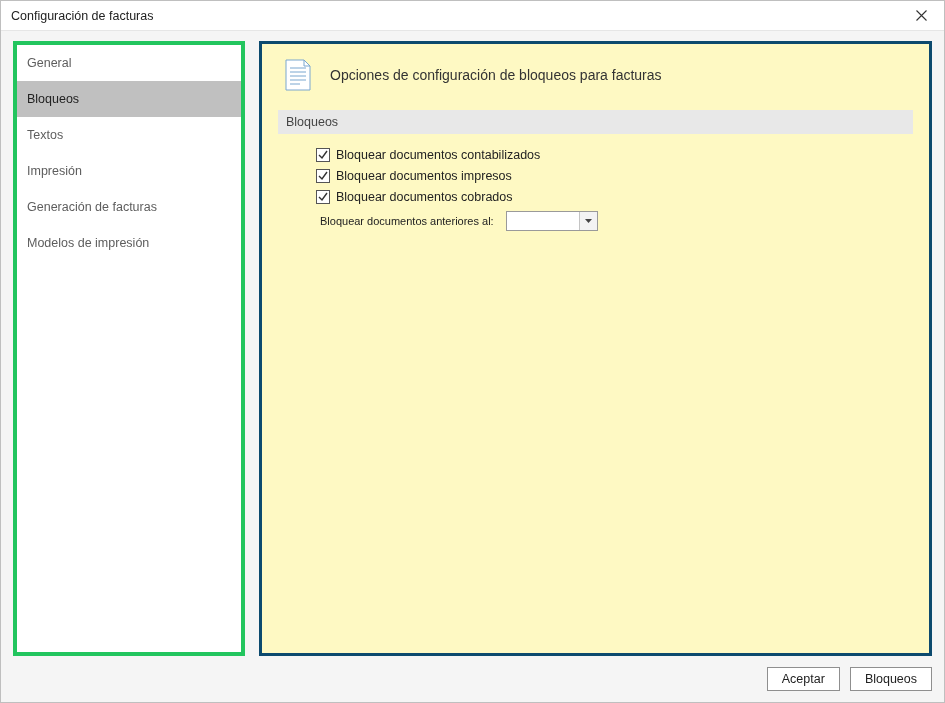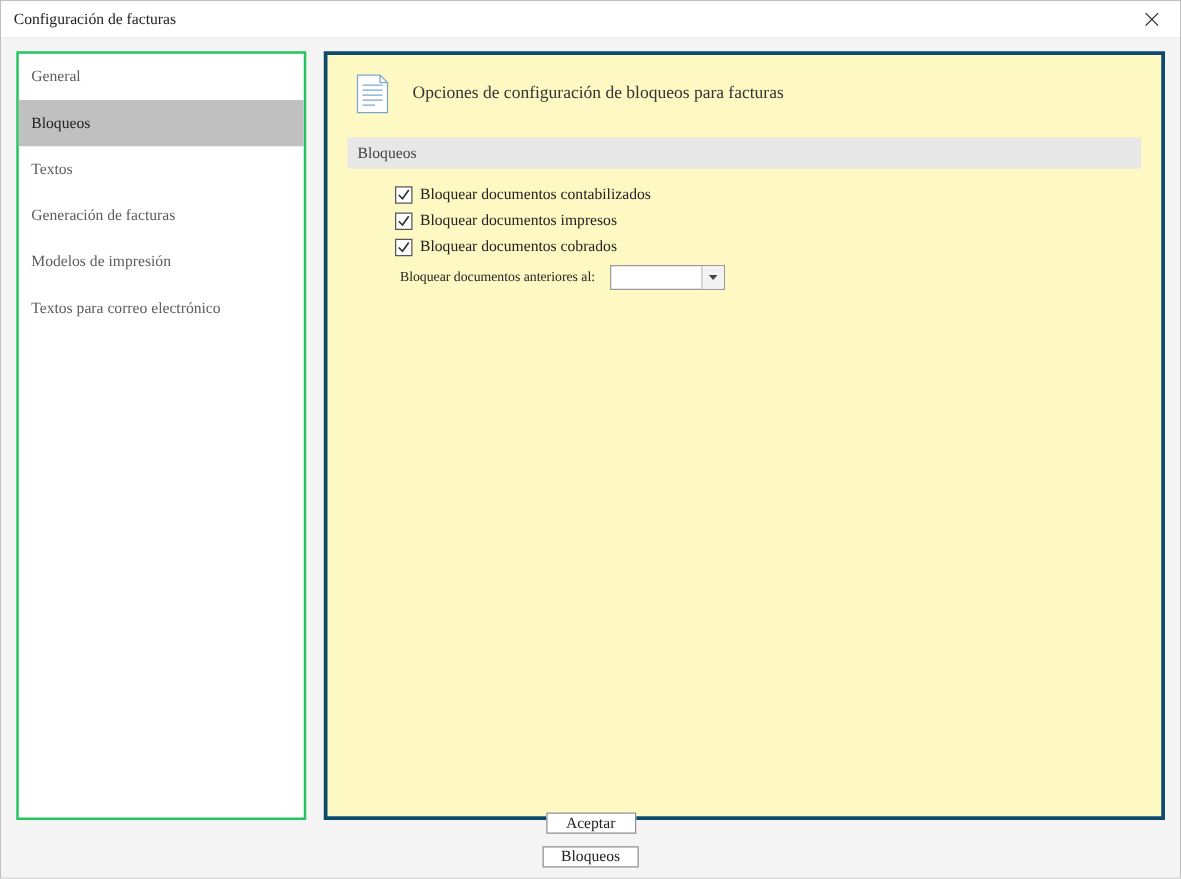--- a/index.html
+++ b/index.html
@@ -10,21 +10,20 @@
     font-size: 13px;
     color: #333;
     background: #ffffff;
     overflow: hidden;
   }
   .window {
     width: 945px; height: 703px;
     display: flex; flex-direction: column;
     border: 1px solid #bfbfbf;
     background: #ffffff;
-    font-family: Liberation Serif, serif;
   }
   .titlebar {
     height: 30px;
     display: flex; align-items: center;
     padding: 0 0 0 10px;
     background: #ffffff;
     border-bottom: 1px solid #e6e6e6;
   }
   .titlebar-title {
     flex: 1;
@@ -45,21 +44,21 @@
     display: flex; flex-direction: column;
   }
   .panels {
     flex: 1;
     display: flex;
     gap: 14px;
   }
   .sidebar {
     width: 232px;
     background: #ffffff;
-    border: 2px solid #22c55e;
+    border: 4px solid #22c55e;
     padding: 0;
   }
   .sidebar-item {
     padding: 11px 10px;
     font-size: 12.5px;
     color: #5d5d5d;
     cursor: pointer;
   }
   .sidebar-item.selected {
     background: #c0c0c0;
@@ -133,21 +132,20 @@
     display: flex; align-items: center; justify-content: center;
     background: #f3f3f3;
   }
   .dp-btn svg { width: 7px; height: 4px; }
 
   .footer {
     height: 38px;
     display: flex; align-items: center; justify-content: flex-end;
     gap: 10px;
     padding-top: 8px;
-    flex-direction: column;
   }
   .btn {
     min-width: 72px;
     height: 24px;
     padding: 0 14px;
     border: 1px solid #8f8f8f;
     background: #ffffff;
     font-size: 12.5px;
     color: #222;
     display: inline-flex; align-items: center; justify-content: center;
@@ -168,23 +166,23 @@
     </div>
   </div>
 
   <div class="body-area">
     <div class="panels">
 
       <div class="sidebar">
         <div class="sidebar-item"><span>General</span></div>
         <div class="sidebar-item selected"><span>Bloqueos</span></div>
         <div class="sidebar-item"><span>Textos</span></div>
+        <div class="sidebar-item"><span>Impresión</span></div>
         <div class="sidebar-item"><span>Generación de facturas</span></div>
         <div class="sidebar-item"><span>Modelos de impresión</span></div>
-        <div class="sidebar-item"><span>Textos para correo electrónico</span></div>
       </div>
 
       <div class="main">
         <div class="main-header">
           <svg class="doc-icon" viewBox="0 0 28 34">
             <path d="M2 2 H20 L26 8 V32 H2 Z" fill="#ffffff" stroke="#7aa7cf" stroke-width="1"></path>
             <path d="M20 2 V8 H26" fill="none" stroke="#7aa7cf" stroke-width="1"></path>
             <line x1="6" y1="10" x2="22" y2="10" stroke="#7aa7cf" stroke-width="1"></line>
             <line x1="6" y1="14" x2="22" y2="14" stroke="#7aa7cf" stroke-width="1"></line>
             <line x1="6" y1="18" x2="22" y2="18" stroke="#7aa7cf" stroke-width="1"></line>

